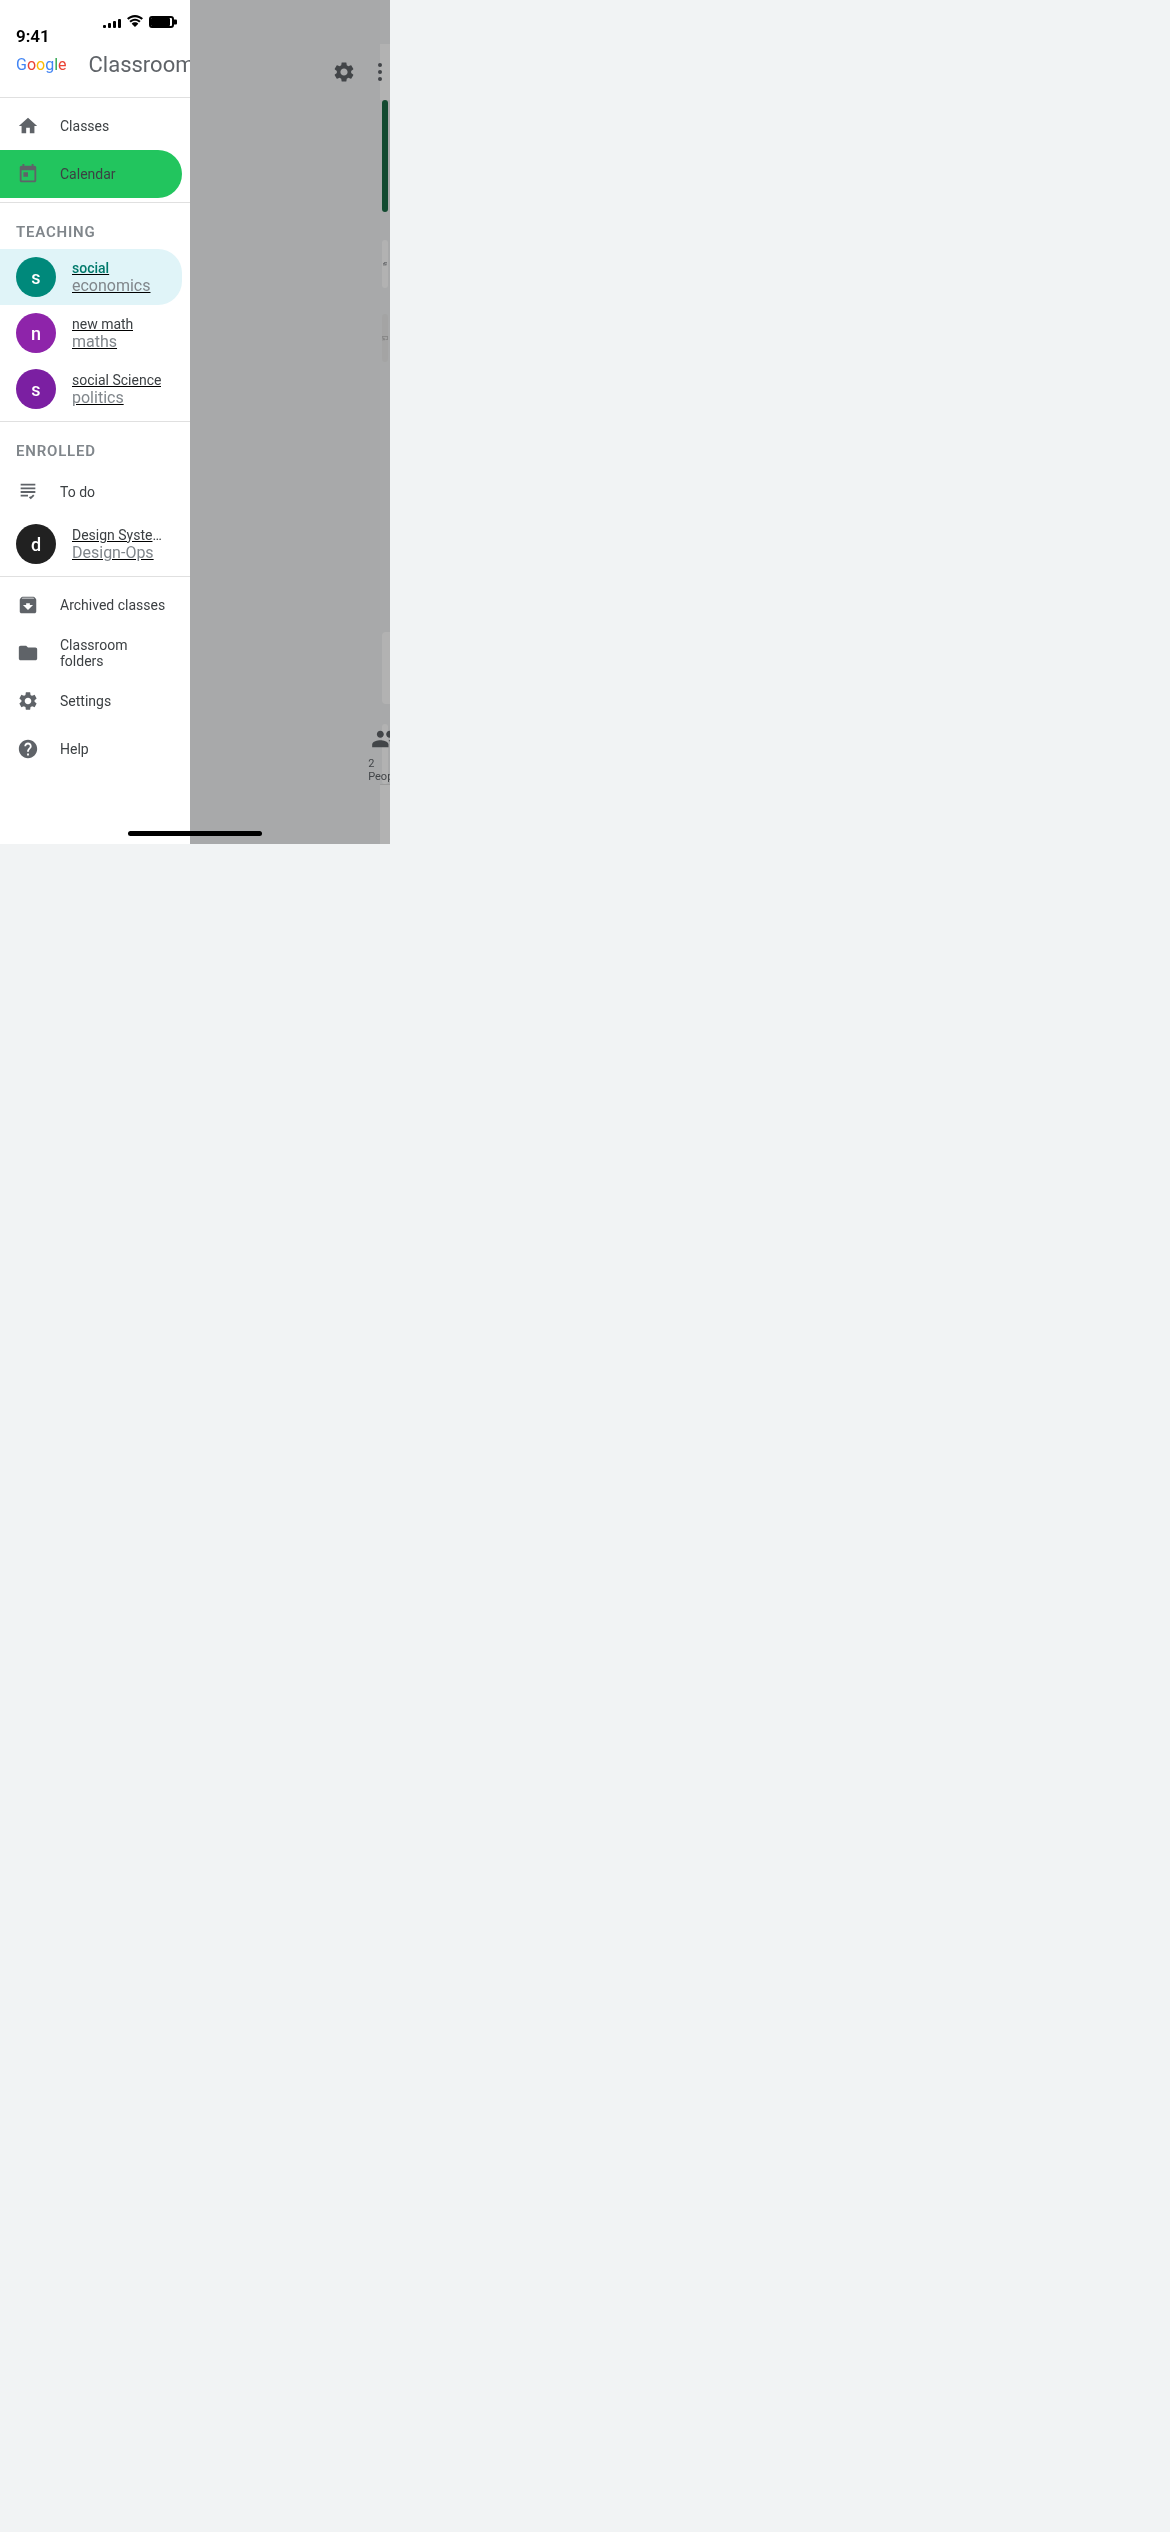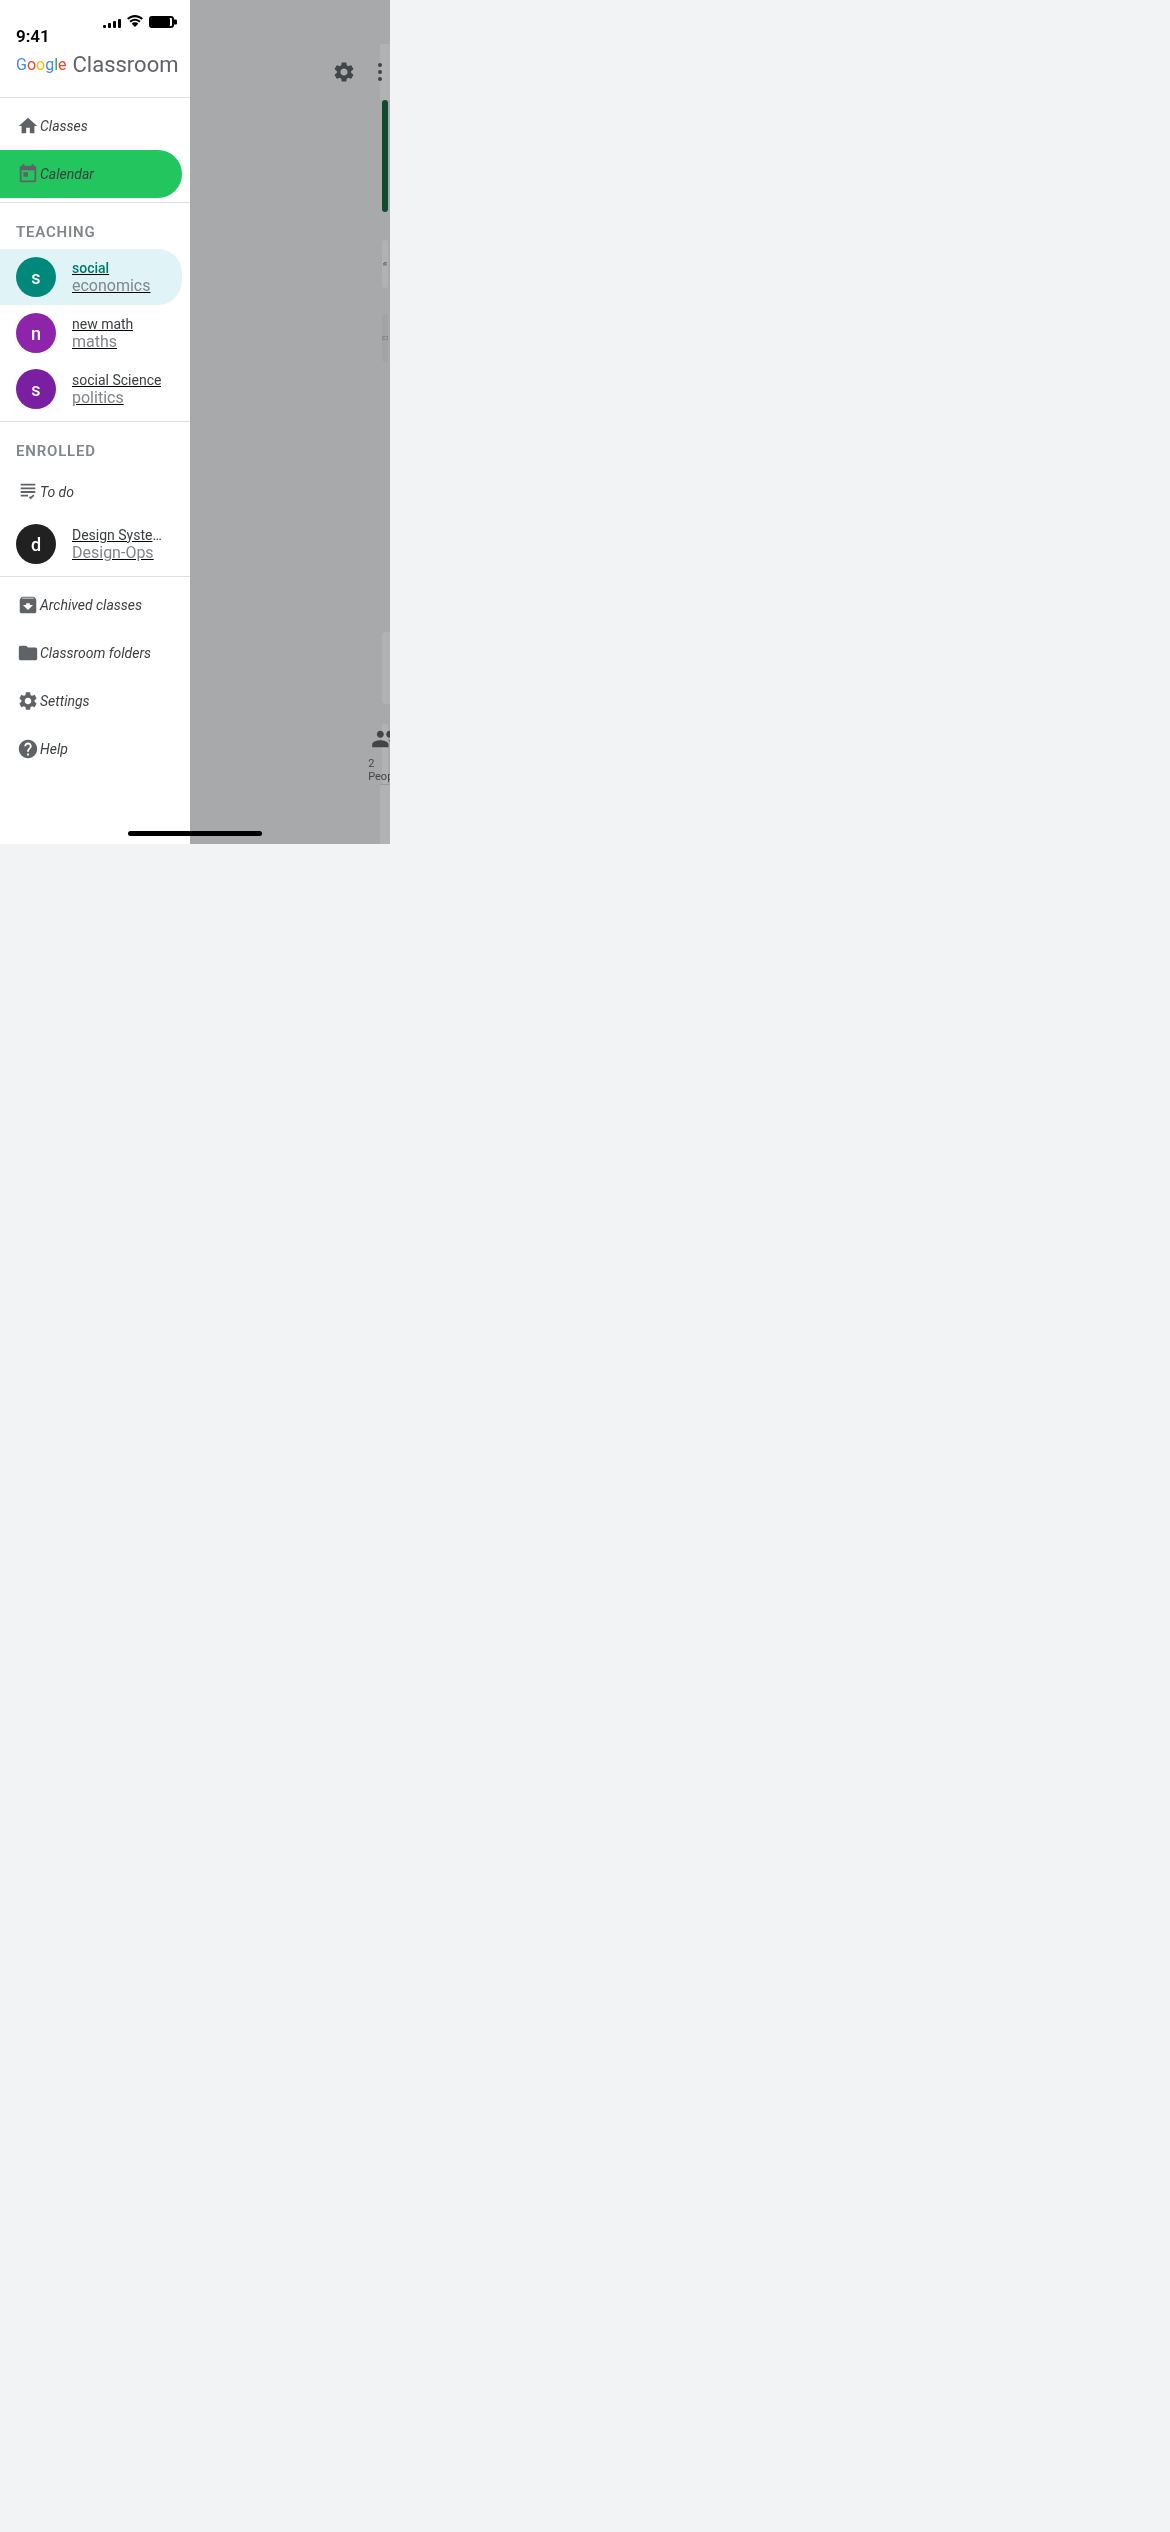--- a/index.html
+++ b/index.html
@@ -159,23 +159,22 @@
 
     
     .nav-item {
       display: flex;
       align-items: center;
       padding: 0 16px;
       height: 48px;
       cursor: pointer;
       border-radius: 0 24px 24px 0;
       margin-right: 8px;
-      gap: 0;
+      gap: 20px;
       position: relative;
-      font-style: italic;
     }
 
     .nav-item-icon {
       width: 24px;
       height: 24px;
       display: flex;
       align-items: center;
       justify-content: center;
       color: #5f6368;
       font-size: 20px;
@@ -452,21 +451,21 @@
           <div class="battery-fill"></div>
         </div>
       </div>
     </div>
 
     <div style="padding: 8px 16px 16px 16px;">
       <div class="google-classroom-logo">
         <span>
           <span class="logo-g">G</span><span class="logo-o1">o</span><span class="logo-o2">o</span><span class="logo-g2">g</span><span class="logo-l">l</span><span class="logo-e">e</span>
         </span>
-        <span class="logo-classroom" style="margin-left:4px;">Classroom</span>
+        <span class="logo-classroom" style="margin-left:20px;">Classroom</span>
       </div>
     </div>
 
     <div class="drawer-divider"></div>
 
     <div class="nav-item">
       <div class="nav-item-icon">
         <svg width="22" height="22" viewBox="0 0 24 24" fill="none">
           <path d="M10 20v-6h4v6h5v-8h3L12 3 2 12h3v8z" fill="#5f6368"></path>
         </svg>

